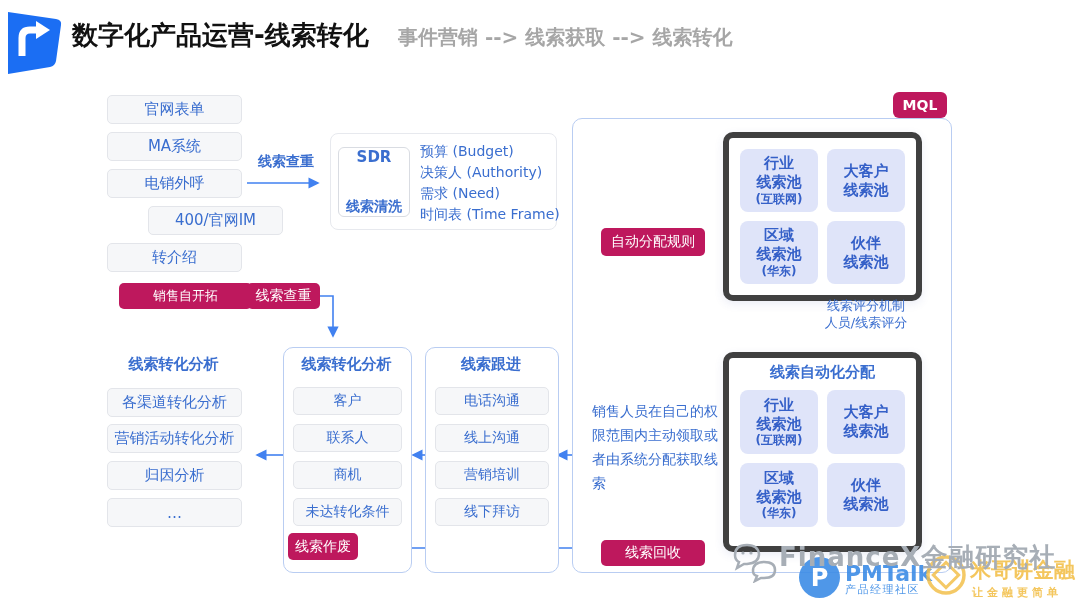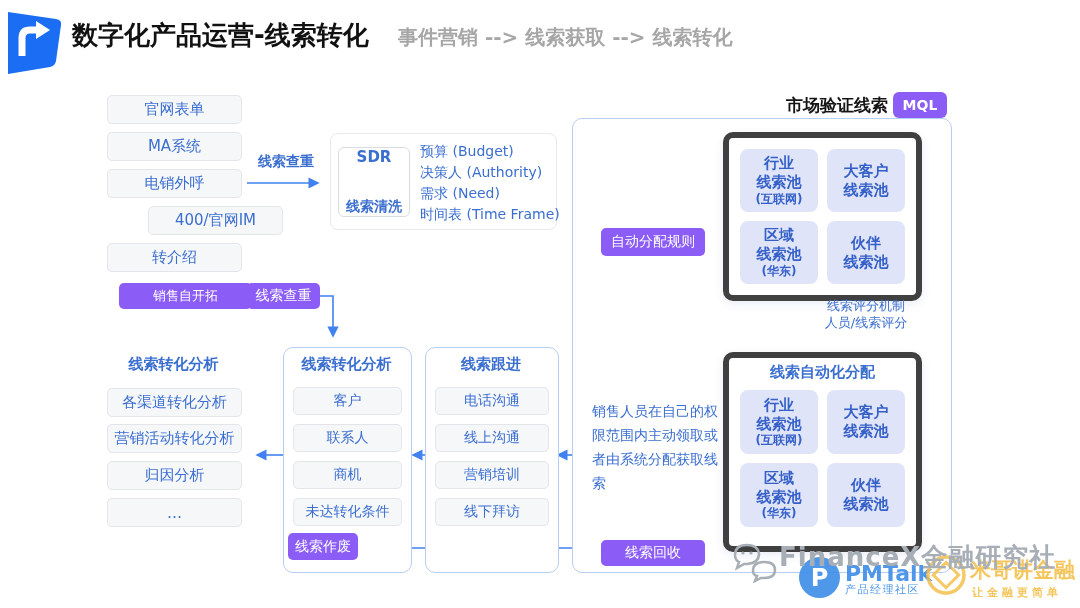--- a/index.html
+++ b/index.html
@@ -4,21 +4,21 @@
 <style>
   html,body{margin:0;padding:0;background:#ffffff;}
   .canvas{position:relative;width:1080px;height:608px;background:#fff;overflow:hidden;
           font-family:"DejaVu Sans","Liberation Sans",sans-serif;}
   .abs{position:absolute;}
   
   .box{position:absolute;display:flex;align-items:center;justify-content:center;
        background:#f6f7f9;border:1px solid #e3e5ea;border-radius:5px;
        color:#3a6ecf;font-size:15px;font-weight:500;z-index:2;}
   .bluebox{position:absolute;display:flex;align-items:center;justify-content:center;
-       background:#8b5cf6;border-radius:5px;color:#fff;font-size:14px;font-weight:500;z-index:2;}
+       background:#be185d;border-radius:5px;color:#fff;font-size:14px;font-weight:500;z-index:2;}
   .cardframe{position:absolute;background:#fff;border:1px solid #b9cdf2;border-radius:10px;z-index:1;}
   .ctitle{position:absolute;text-align:center;color:#3a6ecf;font-size:15px;font-weight:700;z-index:2;}
   .bluetext{position:absolute;color:#3a6ecf;font-weight:600;z-index:2;}
   .whitecard{position:absolute;background:#fff;border:6px solid #404040;border-radius:10px;
        box-shadow:0 3px 10px rgba(60,80,170,0.10);z-index:2;}
   .poolgrid{display:grid;grid-template-columns:1fr 1fr;gap:9px;height:100%;box-sizing:border-box;padding:11px;}
   .poolgrid2{display:grid;grid-template-columns:1fr 1fr;gap:9px;box-sizing:border-box;padding:4px 11px 11px 11px;height:152px;}
   .pool{background:#dfe4f9;border-radius:8px;color:#3560c8;display:flex;flex-direction:column;
         align-items:center;justify-content:center;font-size:15px;font-weight:700;line-height:1.25;}
   .pool .main{white-space:pre-line;text-align:center;}
@@ -76,21 +76,20 @@
     <div style="font-size:14px;font-weight:600;">线索清洗</div>
   </div>
   <div class="abs" style="left:420px;top:141px;z-index:3;color:#3a6ecf;font-size:14px;font-weight:500;line-height:21px;">
     <div>预算 (Budget)</div>
     <div>决策人 (Authority)</div>
     <div>需求 (Need)</div>
     <div>时间表 (Time Frame)</div>
   </div>
 
   <div class="cardframe" style="left:572px;top:118px;width:378px;height:453px;"></div>
-  <div class="abs" style="left:760px;top:94px;width:128px;text-align:right;font-size:17px;font-weight:800;color:#151515;z-index:3;">市场验证线索</div>
   <div class="bluebox" style="left:893px;top:92px;width:54px;height:26px;border-radius:6px;font-weight:700;z-index:3;">MQL</div>
   <div class="bluebox" style="left:601px;top:228px;width:104px;height:28px;">自动分配规则</div>
 
   <div class="whitecard" style="left:723px;top:132px;width:187px;height:157px;">
     <div class="poolgrid">
       <div class="pool">
         <div class="main">行业
 线索池</div>
         <div class="sub">(互联网)</div>
       </div>

